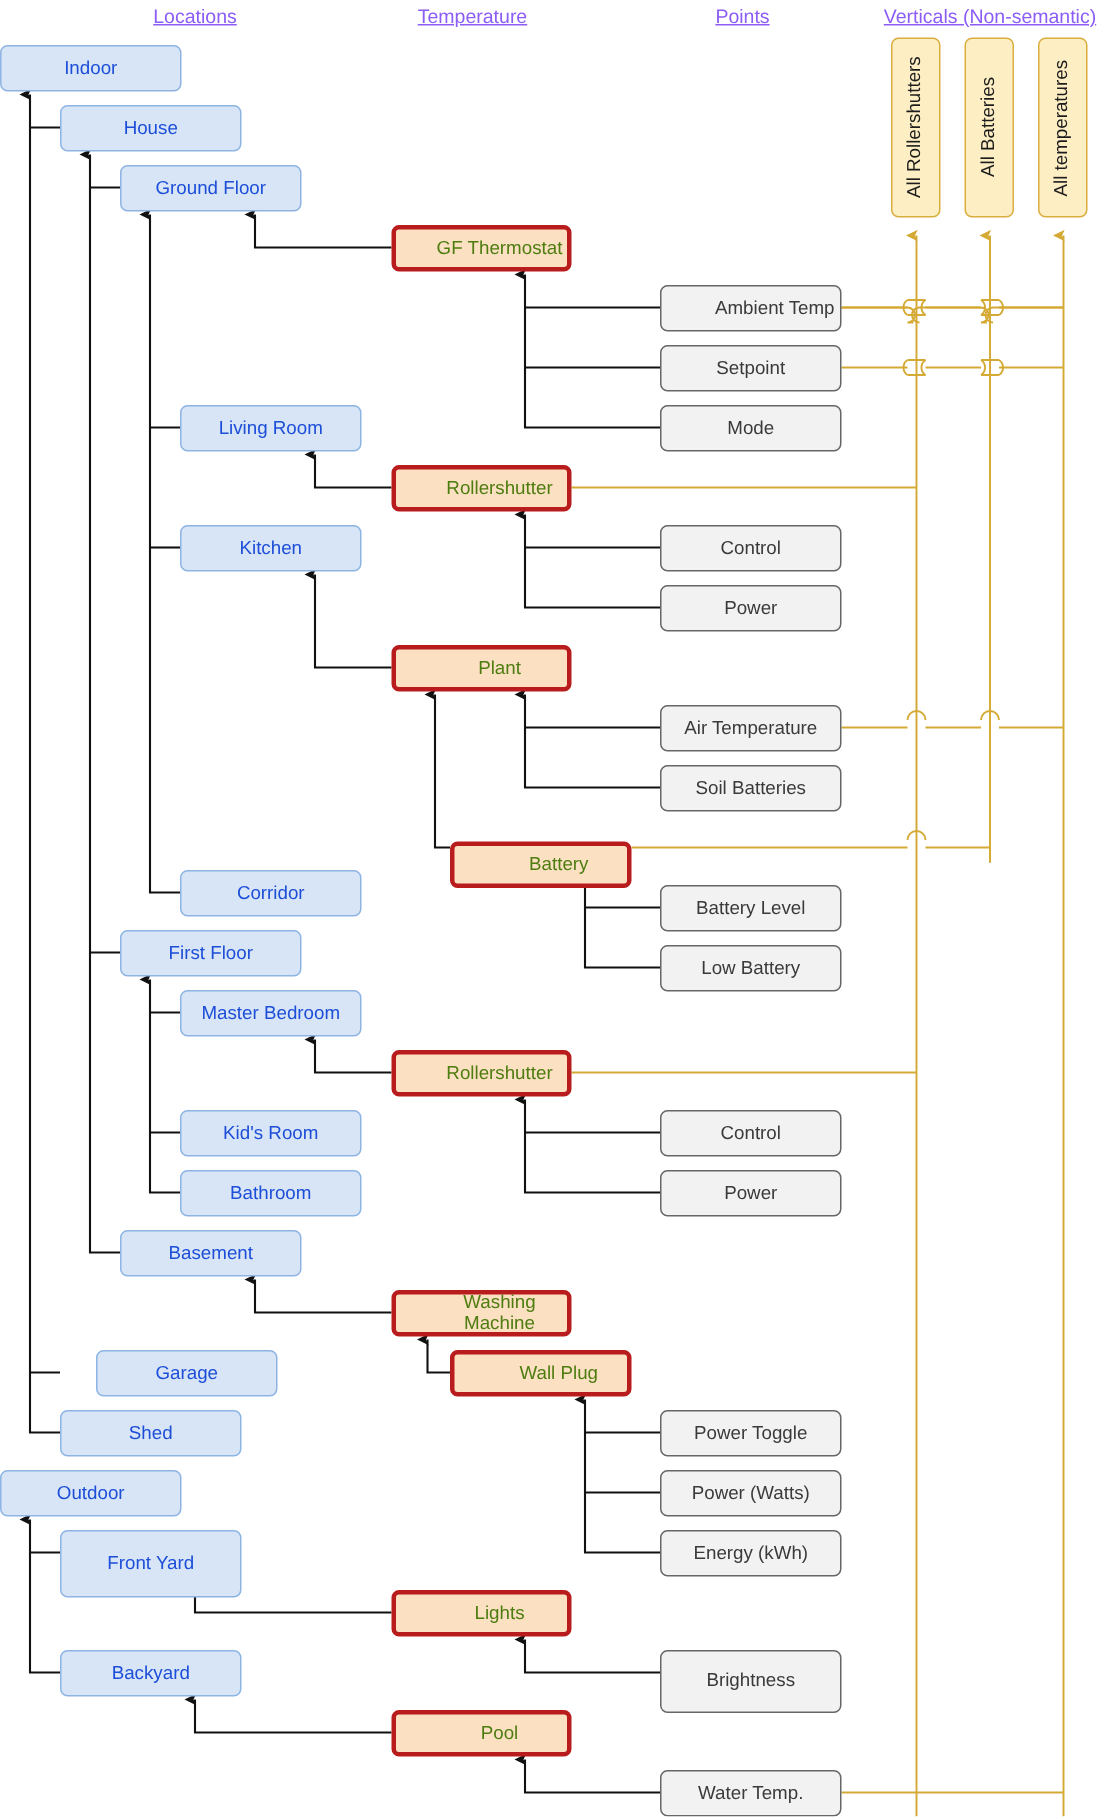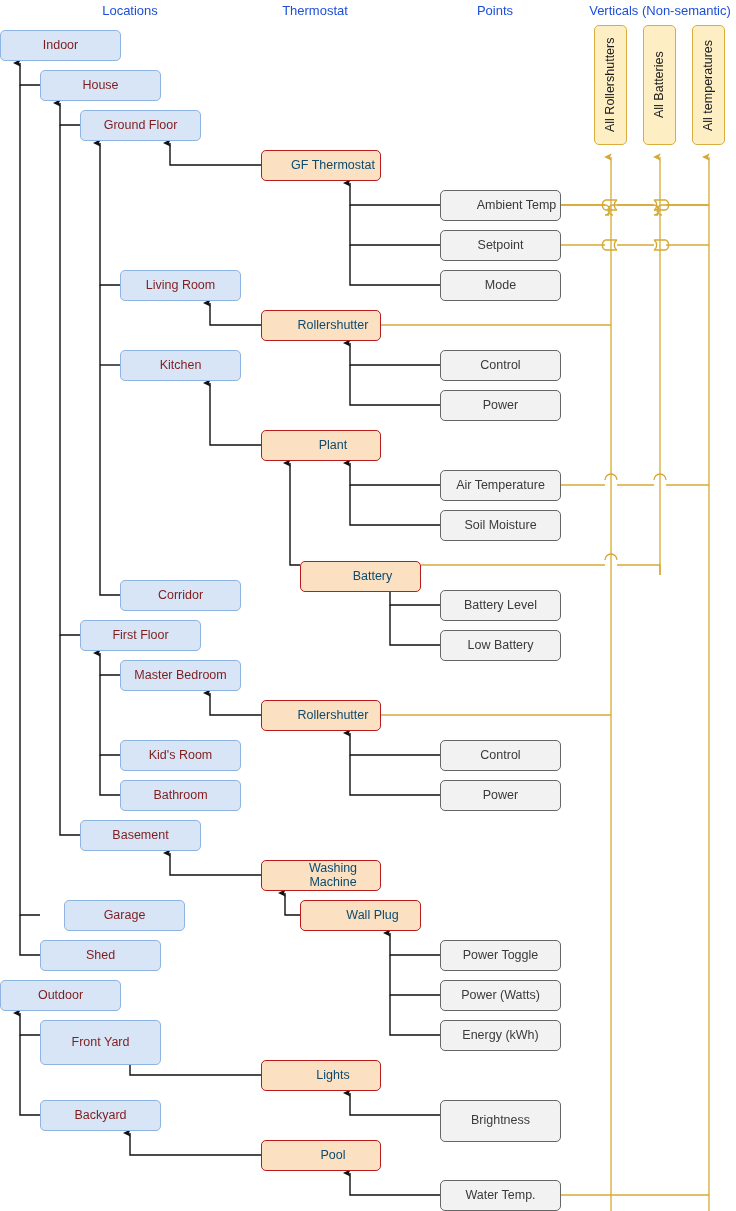--- a/index.html
+++ b/index.html
@@ -3,48 +3,48 @@
 <meta charset="utf-8">
 <style>
   html,body{margin:0;padding:0;background:#ffffff;}
   body{
     font-family:"Liberation Sans", sans-serif;
     width:736px;height:1211px;position:relative;overflow:hidden;
     -webkit-font-smoothing:antialiased;
   }
   #diagram{position:absolute;left:0;top:0;width:736px;height:1211px;}
   .col-header{
-    position:absolute;font-size:13px;color:#1d4ed8;
-    text-align:center;white-space:nowrap;
+    position:absolute;font-size:13px;color:#8b5cf6;
+    text-align:center;white-space:nowrap;text-decoration:underline;
   }
   .node{
     position:absolute;box-sizing:border-box;
     display:flex;align-items:center;justify-content:center;
     font-size:12.5px;border-radius:5px;
     text-align:center;line-height:1.1;
   }
-  .loc{background:#d7e5f7;border:1px solid #8eb4e3;color:#7f1d1d;}
-  .equip{background:#fbe0c2;border:1px solid #b91c1c;color:#0c4a6e;padding-left:24px;}
+  .loc{background:#d7e5f7;border:1px solid #8eb4e3;color:#1d4ed8;}
+  .equip{background:#fbe0c2;border:3px solid #b91c1c;color:#4d7c0f;padding-left:24px;}
   .point{background:#f2f2f2;border:1px solid #666666;color:#3a3a3a;}
   .vert{
     background:#fdeec4;border:1px solid #d9ae3e;color:#1c1c1c;
     writing-mode:vertical-rl;transform:rotate(180deg);
     font-size:12.5px;
   }
   svg.wires{position:absolute;left:0;top:0;width:736px;height:1211px;overflow:visible;}
   .blk{stroke:#111111;stroke-width:1.4;fill:none;}
   .ylw{stroke:#d4aa35;stroke-width:1.3;fill:none;}
 </style>
 </head>
 <body>
 
 <div id="diagram">
 
   <div class="col-header" style="left:70px;top:3px;width:120px;">Locations</div>
-  <div class="col-header" style="left:255px;top:3px;width:120px;">Thermostat</div>
+  <div class="col-header" style="left:255px;top:3px;width:120px;">Temperature</div>
   <div class="col-header" style="left:435px;top:3px;width:120px;">Points</div>
   <div class="col-header" style="left:570px;top:3px;width:180px;">Verticals (Non-semantic)</div>
 
   <svg class="wires">
     <defs>
       <marker id="ab" markerWidth="9" markerHeight="9" refX="4.2" refY="7.6" orient="auto" markerUnits="userSpaceOnUse">
         <path d="M4.2,0.6 L8.0,8.4 L4.2,6.6 L0.4,8.4 Z" fill="#111111"></path>
       </marker>
       <marker id="ay" markerWidth="9" markerHeight="9" refX="4.2" refY="7.6" orient="auto" markerUnits="userSpaceOnUse">
         <path d="M4.2,0.6 L8.0,8.4 L4.2,6.6 L0.4,8.4 Z" fill="#d4aa35"></path>
@@ -187,21 +187,21 @@
     <div class="node equip" style="left: 261px; top: 860px; width: 120px; height: 31px;">Washing Machine</div>
     <div class="node equip" style="left: 300px; top: 900px; width: 121px; height: 31px;">Wall Plug</div>
     <div class="node equip" style="left: 261px; top: 1060px; width: 120px; height: 31px;">Lights</div>
     <div class="node equip" style="left: 261px; top: 1140px; width: 120px; height: 31px;">Pool</div>
     <div class="node point" style="left: 440px; top: 190px; width: 121px; height: 31px; padding-left: 32px;">Ambient Temp</div>
     <div class="node point" style="left: 440px; top: 230px; width: 121px; height: 31px;">Setpoint</div>
     <div class="node point" style="left: 440px; top: 270px; width: 121px; height: 31px;">Mode</div>
     <div class="node point" style="left: 440px; top: 350px; width: 121px; height: 31px;">Control</div>
     <div class="node point" style="left: 440px; top: 390px; width: 121px; height: 31px;">Power</div>
     <div class="node point" style="left: 440px; top: 470px; width: 121px; height: 31px;">Air Temperature</div>
-    <div class="node point" style="left: 440px; top: 510px; width: 121px; height: 31px;">Soil Moisture</div>
+    <div class="node point" style="left: 440px; top: 510px; width: 121px; height: 31px;">Soil Batteries</div>
     <div class="node point" style="left: 440px; top: 590px; width: 121px; height: 31px;">Battery Level</div>
     <div class="node point" style="left: 440px; top: 630px; width: 121px; height: 31px;">Low Battery</div>
     <div class="node point" style="left: 440px; top: 740px; width: 121px; height: 31px;">Control</div>
     <div class="node point" style="left: 440px; top: 780px; width: 121px; height: 31px;">Power</div>
     <div class="node point" style="left: 440px; top: 940px; width: 121px; height: 31px;">Power Toggle</div>
     <div class="node point" style="left: 440px; top: 980px; width: 121px; height: 31px;">Power (Watts)</div>
     <div class="node point" style="left: 440px; top: 1020px; width: 121px; height: 31px;">Energy (kWh)</div>
     <div class="node point" style="left: 440px; top: 1100px; width: 121px; height: 42px;">Brightness</div>
     <div class="node point" style="left: 440px; top: 1180px; width: 121px; height: 31px;">Water Temp.</div>
     <div class="node vert" style="left: 594px; top: 25px; width: 33px; height: 120px;">All Rollershutters</div>

